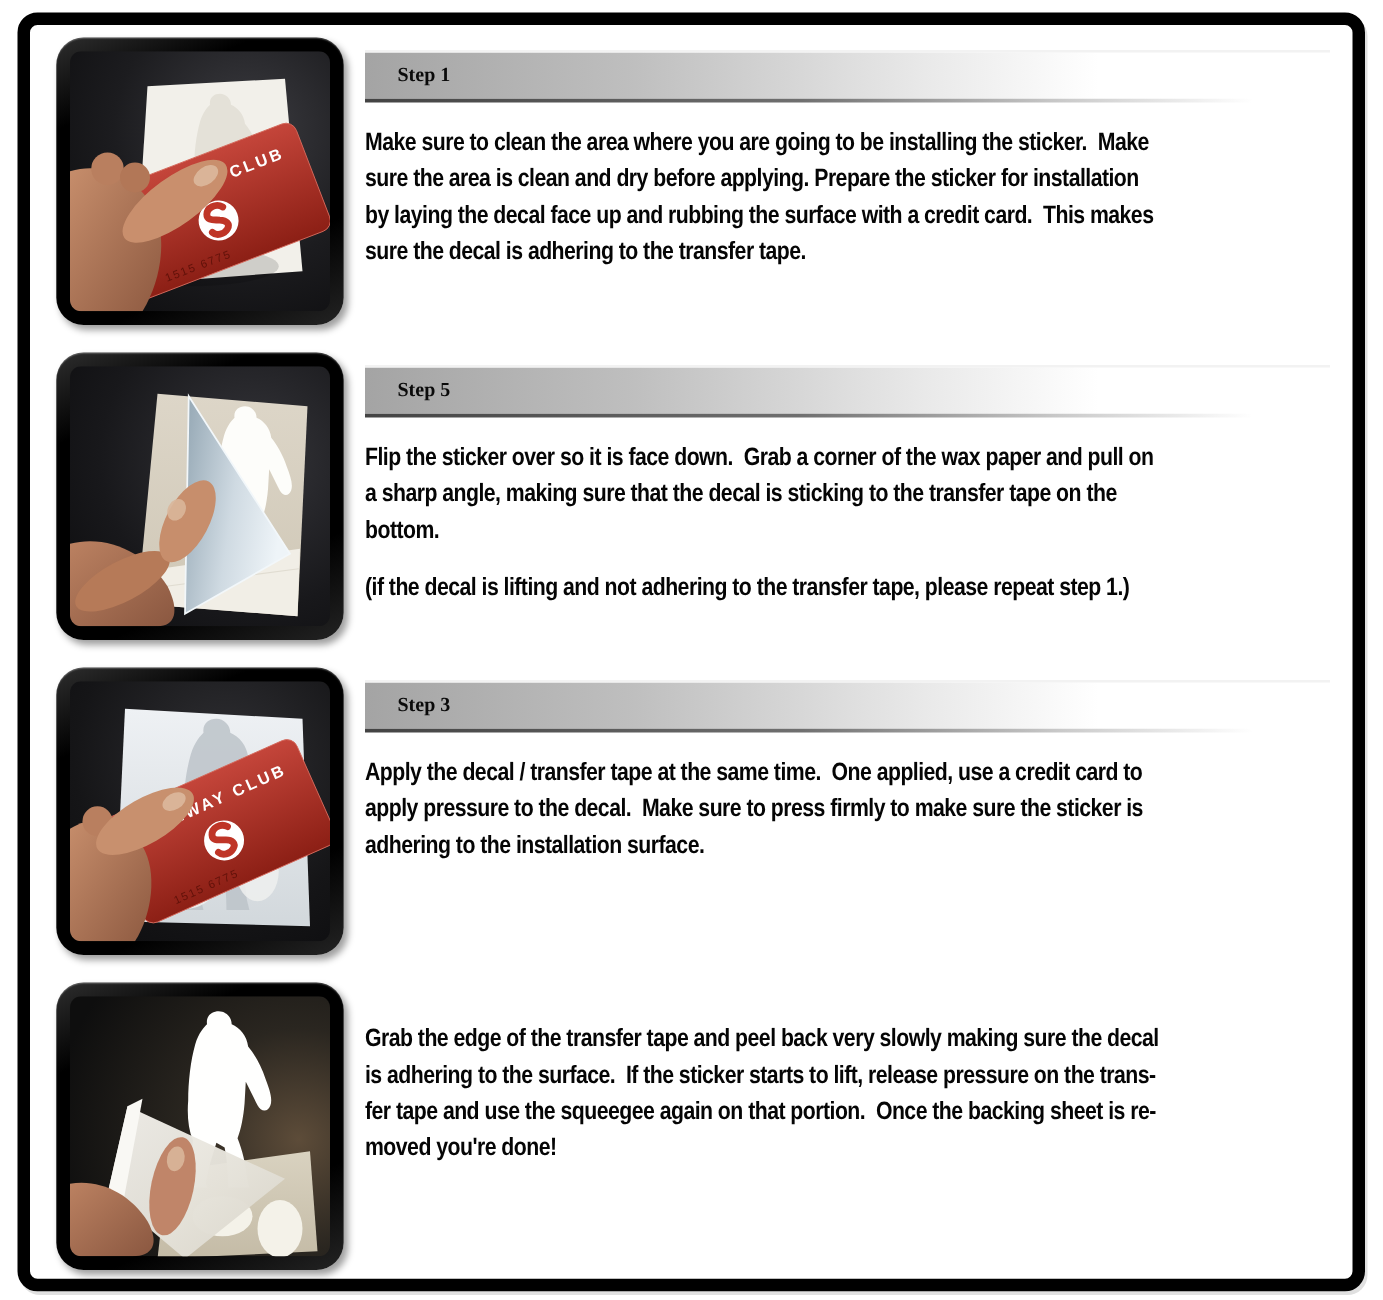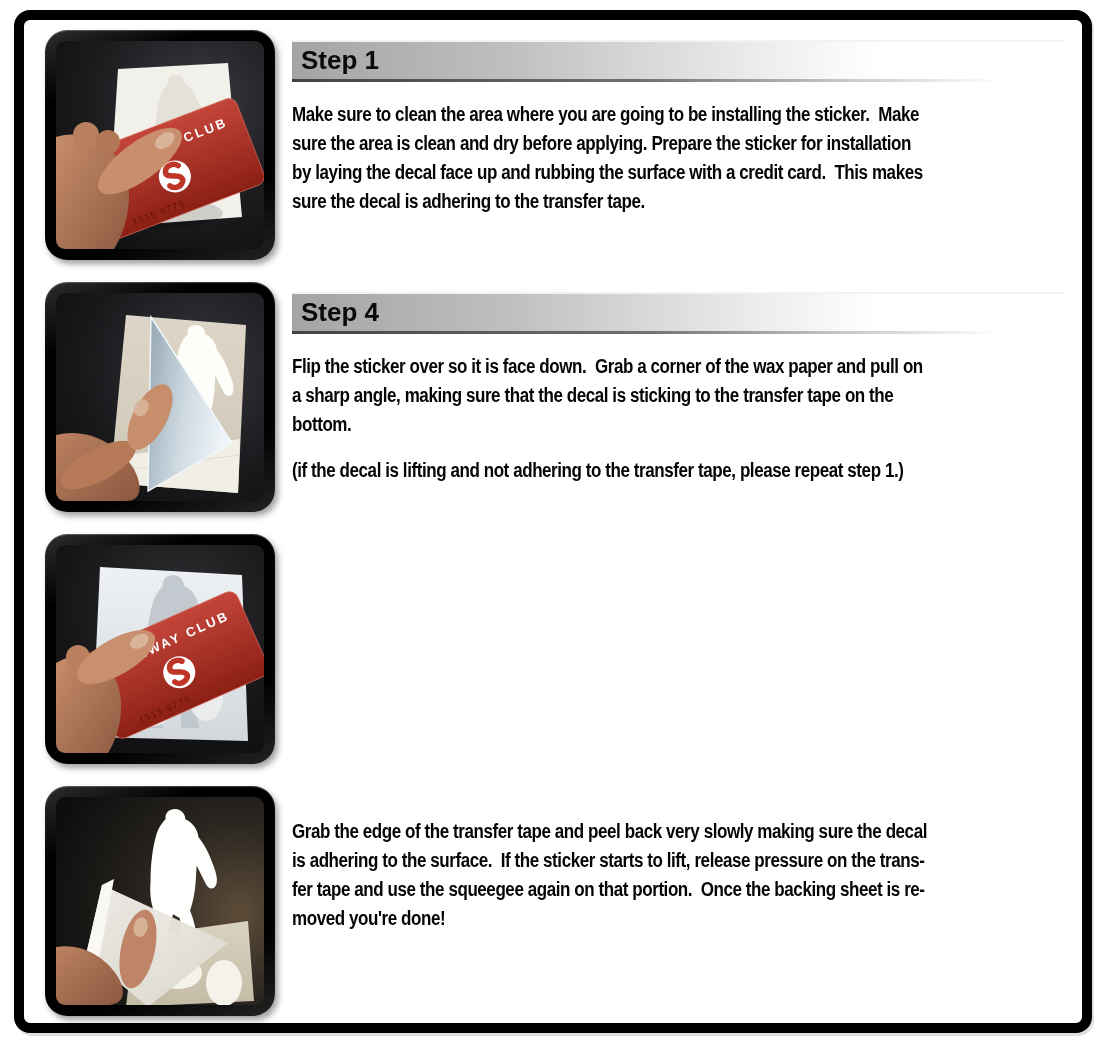--- a/index.html
+++ b/index.html
@@ -24,22 +24,22 @@
   .step-header{
     position:relative;height:37px;
     background:linear-gradient(90deg,#a4a4a4 0%,#bfbfbf 28%,#e9e9e9 58%,#ffffff 76%);
     border-top:2px solid #f2f2f2;
   }
   .step-header::after{
     content:"";position:absolute;left:0;bottom:-3px;height:3px;width:100%;
     background:linear-gradient(90deg,#434343 0%,#6f6f6f 45%,#c9c9c9 72%,rgba(255,255,255,0) 92%);
   }
   .step-title{
-    display:inline-block;font-size:26px;font-weight:bold;color:#0a0a0a;
-    line-height:37px;padding-left:9px;letter-spacing:0;
+    display:inline-block;font-size:16px;font-weight:bold;color:#0a0a0a;
+    line-height:37px;padding-left:26px;letter-spacing:0;font-family:Liberation Serif, serif;
   }
   .step-body{
     margin:21px 0 0 0;color:#050505;font-weight:bold;
     font-size:20px;line-height:29px;letter-spacing:-0.5px;
     white-space:pre-wrap;width:908px;transform:scaleX(0.85);transform-origin:0 0;
   }
   .step-note{margin-top:17px;}
   svg text{font-family:"Liberation Sans", sans-serif;}
 </style>
 </head>
@@ -141,21 +141,21 @@
               </g>
           <g transform="rotate(-62 94 124)">
             <ellipse cx="94" cy="124" rx="36" ry="17" fill="#c78e6c"></ellipse>
             <ellipse cx="98" cy="112" rx="9" ry="7" fill="#d9b69a" opacity="0.9"></ellipse>
           </g>
         </g>
       </svg>
     </div>
     <div class="col">
       <div class="step-header">
-        <span class="step-title">Step 4</span>
+        <span class="step-title">Step 5</span>
       </div>
       <p class="step-body">Flip the sticker over so it is face down.  Grab a corner of the wax paper and pull on
 a sharp angle, making sure that the decal is sticking to the transfer tape on the
 bottom.</p>
       <p class="step-body step-note">(if the decal is lifting and not adhering to the transfer tape, please repeat step 1.)</p>
     </div>
   </section>
 
   <section class="row">
     <div class="photo" aria-label="Hand pressing the applied decal and transfer tape with a Safeway Club credit card">
@@ -194,20 +194,28 @@
         <g>
           <path d="M0,118 C22,104 44,112 58,132 C70,152 66,186 52,208 L0,208 Z" fill="url(#p3sk)"></path>
           <circle cx="22" cy="112" r="12" fill="#b97f5f"></circle>
           <g transform="rotate(-30 60 112)">
             <ellipse cx="60" cy="112" rx="44" ry="18" fill="#c8906e"></ellipse>
             <ellipse cx="88" cy="110" rx="10" ry="6.5" fill="#dcb89c" opacity="0.9"></ellipse>
           </g>
         </g>
       </svg>
     </div>
+    <div class="col">
+      <div class="step-header">
+        <span class="step-title">Step 3</span>
+      </div>
+      <p class="step-body">Apply the decal / transfer tape at the same time.  One applied, use a credit card to
+apply pressure to the decal.  Make sure to press firmly to make sure the sticker is
+adhering to the installation surface.</p>
+    </div>
   </section>
 
   <section class="row">
     <div class="photo" aria-label="Hand peeling the transfer tape slowly away from the installed bigfoot decal">
       <svg class="photo-inner" viewBox="0 0 208 208">
         <defs>
           <radialGradient id="p4bg" cx="88%" cy="55%" r="95%">
             <stop offset="0%" stop-color="#5d4c39"></stop>
                 <stop offset="45%" stop-color="#2a2620"></stop>
                 <stop offset="100%" stop-color="#0e0e0e"></stop>

